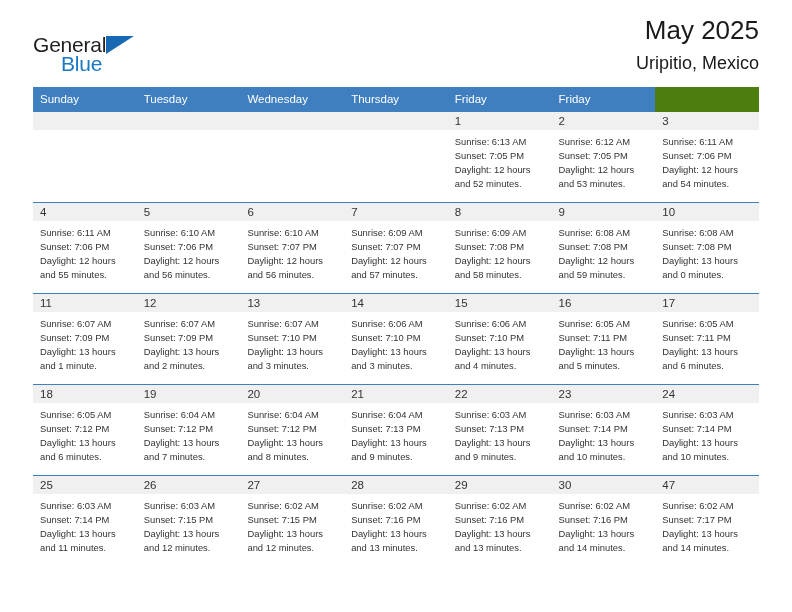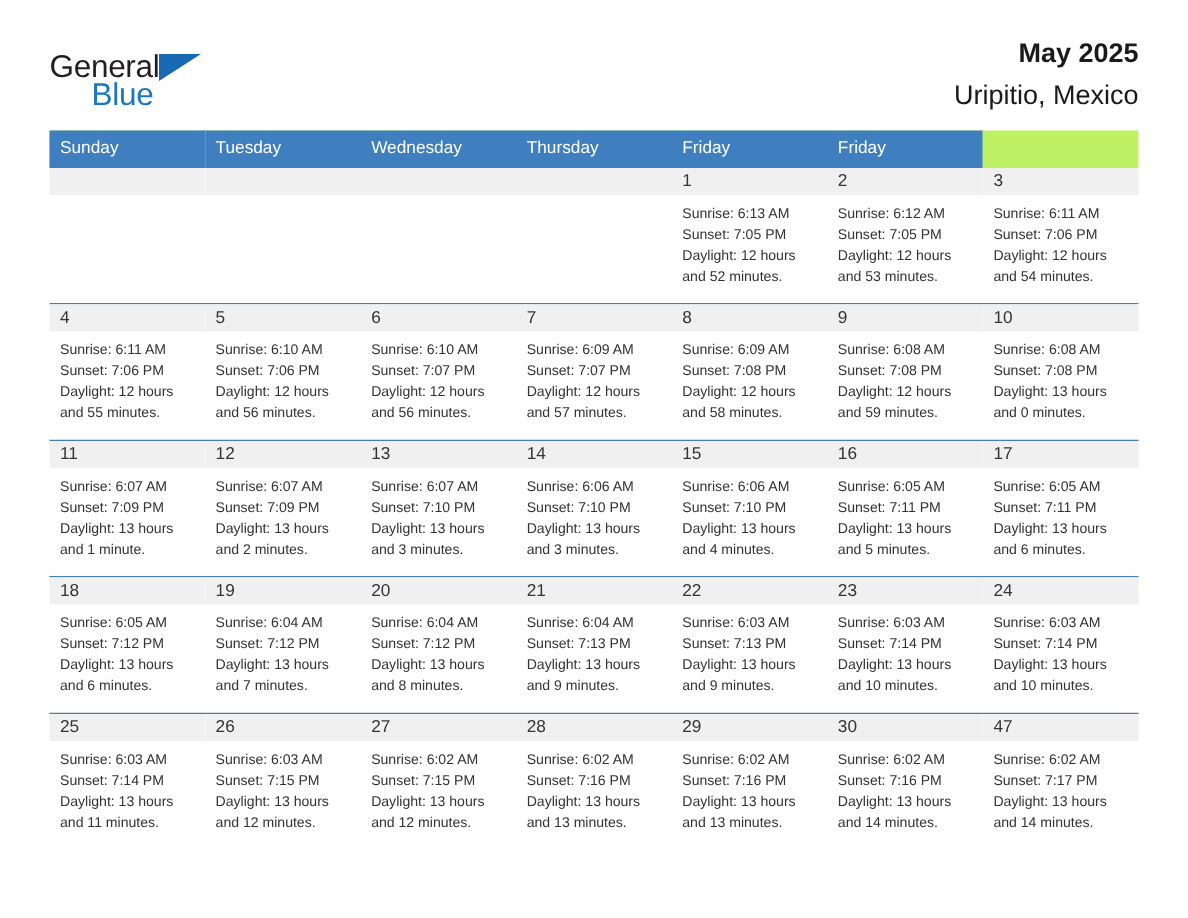--- a/index.html
+++ b/index.html
@@ -65,43 +65,43 @@
     font-size: 21px;
     color: #1a78c2;
     letter-spacing: -0.2px;
   }
 
   .title-block {
     text-align: right;
     padding-top: 2px;
   }
   .cal-title {
-    font-size: 18px;
+    font-size: 26px;
     color: #1a1a1a;
-    font-weight: bold;
+    font-weight: normal;
     line-height: 1.15;
     white-space: nowrap;
   }
   .cal-subtitle {
     font-size: 18px;
     color: #1a1a1a;
     margin-top: 7px;
     white-space: nowrap;
   }
 
   
   .calendar {
     margin-top: 13px;
     width: 726px;
   }
 
   .weekday-row {
     display: grid;
     grid-template-columns: repeat(7, 1fr);
-    background: #bef264;
+    background: #4d7c0f;
   }
   .weekday {
     color: #ffffff;
     font-size: 11.5px;
     padding: 6px 0 6px 7px;
     line-height: 1.1;
     background: #3f7fbf;
   }
 
   .week-row {

